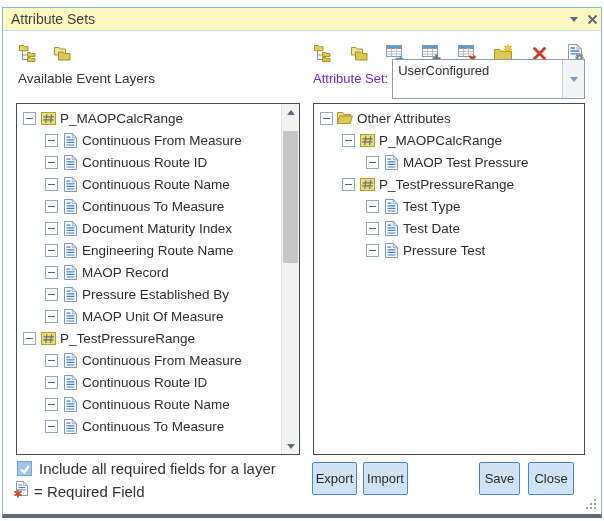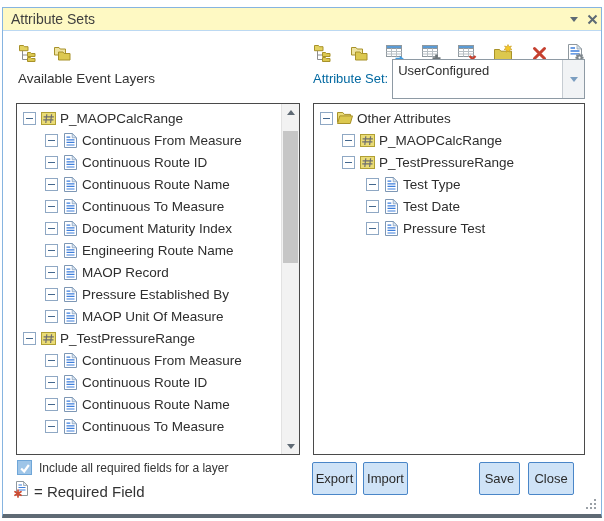--- a/index.html
+++ b/index.html
@@ -12,21 +12,21 @@
   .title{font-size:14px;color:#3f3f3f;padding-left:8px;flex:1;white-space:nowrap;}
   .tb-btn{width:18px;height:18px;display:flex;align-items:center;justify-content:center;}
   .caret-shape{width:0;height:0;border:4px solid transparent;border-top:5px solid #5d6a74;margin-top:5px;}
   
   .toolbar-left{position:absolute;left:15px;top:35px;display:flex;gap:14px;}
   .toolbar-right{position:absolute;left:310px;top:35px;width:272px;display:flex;justify-content:space-between;}
   .ticonbtn{width:20px;height:20px;display:flex;align-items:center;justify-content:center;}
   
   .label-left{position:absolute;left:15px;top:63px;font-size:13.5px;color:#333;white-space:nowrap;}
   .attrset-row{position:absolute;left:310px;top:59px;width:272px;height:23px;display:flex;align-items:center;gap:4px;}
-  .attrset-label{font-size:13px;color:#0369a1;white-space:nowrap;}
+  .attrset-label{font-size:13px;color:#6d28d9;white-space:nowrap;}
   .combo{flex:1;height:40px;box-sizing:border-box;border:1px solid #8e9aa4;background:#fff;display:flex;align-items:stretch;}
   .combo-text{flex:1;font-size:13px;color:#2e2e2e;padding:3px 0 0 5px;white-space:nowrap;overflow:hidden;}
   .combo-btn{width:21px;background:#f1f3f5;border-left:1px solid #c6ccd2;display:flex;align-items:center;justify-content:center;}
   .combo-arrow{width:0;height:0;border:4px solid transparent;border-top:5px solid #7b9ec0;margin-top:5px;}
   
   .panel{position:absolute;top:95px;height:352px;box-sizing:border-box;border:1px solid #4a4a4a;background:#fff;overflow:hidden;}
   .panel.left{left:13px;width:284px;}
   .panel.right{left:310px;width:272px;}
   .treebox{position:absolute;inset:0;padding-top:3px;overflow:hidden;}
   .panel.left .treebox{right:18px;}
@@ -41,21 +41,21 @@
   
   .scrollbar{position:absolute;top:0;right:0;bottom:0;width:17px;background:#f2f2f2;border-left:1px solid #e2e2e2;}
   .sb-up,.sb-down{position:absolute;left:0;right:0;height:16px;display:flex;align-items:center;justify-content:center;}
   .sb-up{top:0;} .sb-down{bottom:0;}
   .tri-up{width:0;height:0;border:4px solid transparent;border-bottom:5px solid #5f6a74;margin-bottom:4px;}
   .tri-down{width:0;height:0;border:4px solid transparent;border-top:5px solid #5f6a74;margin-top:4px;}
   .sb-thumb{position:absolute;left:1px;width:15px;top:27px;height:132px;background:#c6c6c6;}
   
   .checkbox-row{position:absolute;left:14px;top:452px;display:flex;align-items:center;gap:7px;}
   .checkbox{width:15px;height:15px;box-sizing:border-box;background:#9ec5e8;border:1px solid #6fa6d8;display:flex;align-items:center;justify-content:center;}
-  .checkbox-label{font-size:12px;color:#333;white-space:nowrap;}
+  .checkbox-label{font-size:15px;color:#333;white-space:nowrap;}
   .legend-row{position:absolute;left:11px;top:473px;display:flex;align-items:center;gap:5px;}
   .legend-label{font-size:15px;color:#333;white-space:nowrap;}
   .btn{position:absolute;top:454px;height:33px;box-sizing:border-box;background:#cfe3f7;border:1px solid #4a86c8;
     border-radius:2px;font-family:"Liberation Sans",sans-serif;font-size:13px;color:#2b2b2b;
     display:flex;align-items:center;justify-content:center;padding:0;}
   .btn-export{left:309px;width:45px;} .btn-import{left:360px;width:45px;}
   .btn-save{left:476px;width:41px;} .btn-close{left:525px;width:46px;}
   
   .grip{position:absolute;left:583px;top:491px;width:12px;height:12px;}
   .grip i{position:absolute;left:0;top:0;width:2px;height:2px;background:transparent;
@@ -370,20 +370,31 @@
         <div class="trow lvl2">
           <span class="expbox"></span>
           <span class="ticon">
             <svg width="15" height="15" viewBox="0 0 15 15">
               <rect x="0.5" y="1.5" width="14" height="12" fill="#eadc76" stroke="#b1a034"></rect>
               <path d="M5.8 3.2 L4.8 12 M10.6 3.2 L9.6 12 M2.6 5.9 H12.9 M2.2 8.9 H12.5" stroke="#6f6f6f" stroke-width="1.2" fill="none"></path>
             </svg>
           </span>
           <span class="tlbl">P_MAOPCalcRange</span>
         </div>
+        <div class="trow lvl3">
+          <span class="expbox"></span>
+          <span class="ticon">
+            <svg width="13" height="15" viewBox="0 0 13 15">
+              <path d="M0.5 0.5 H8.2 L12.5 4.8 V14.5 H0.5 Z" fill="#fff" stroke="#7d97b5"></path>
+              <path d="M8.2 0.5 V4.8 H12.5 Z" fill="#d9e7f5" stroke="#7d97b5" stroke-width="0.7"></path>
+              <path d="M2.5 4.2 H6.3 M2.5 6.8 H10.5 M2.5 9.4 H10.5 M2.5 12 H10.5" stroke="#3d7edb" stroke-width="1.2" fill="none"></path>
+            </svg>
+          </span>
+          <span class="tlbl">MAOP Test Pressure</span>
+        </div>
         <div class="trow lvl2">
           <span class="expbox"></span>
           <span class="ticon">
             <svg width="15" height="15" viewBox="0 0 15 15">
               <rect x="0.5" y="1.5" width="14" height="12" fill="#eadc76" stroke="#b1a034"></rect>
               <path d="M5.8 3.2 L4.8 12 M10.6 3.2 L9.6 12 M2.6 5.9 H12.9 M2.2 8.9 H12.5" stroke="#6f6f6f" stroke-width="1.2" fill="none"></path>
             </svg>
           </span>
           <span class="tlbl">P_TestPressureRange</span>
         </div>

